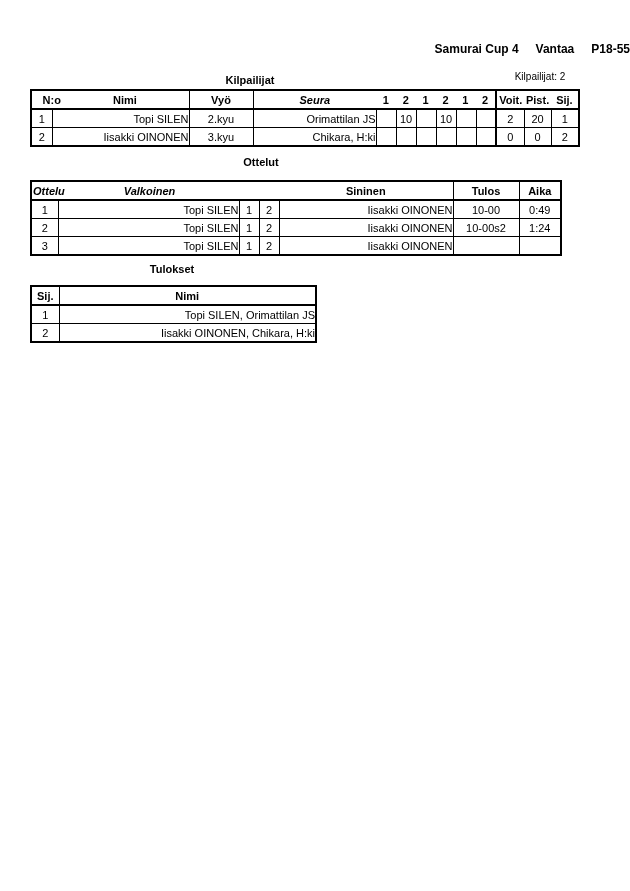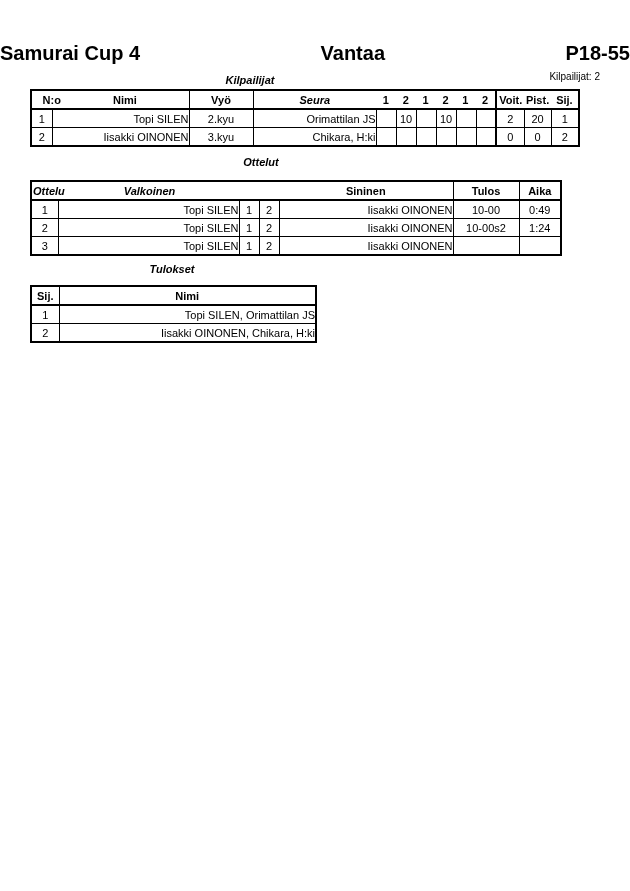--- a/index.html
+++ b/index.html
@@ -2,27 +2,27 @@
 <html><head>
 <meta charset="utf-8">
 <style>
   html,body{margin:0;padding:0;}
   body{
     width:630px;height:891px;background:#ffffff;color:#000;
     font-family:"Liberation Sans", sans-serif;position:relative;overflow:hidden;
   }
   .abs{position:absolute;}
   
-  .title{top:42px;left:0;width:630px;display:flex;justify-content:space-between;gap:17px;
-         font-size:20px;font-weight:bold;letter-spacing:0px;white-space:nowrap;}
-  .section-heading{font-size:11px;font-weight:bold;text-align:center;font-style:italic;}
+  .title{top:42px;left:0;width:630px;display:flex;justify-content:flex-end;gap:17px;
+         font-size:12px;font-weight:bold;letter-spacing:0px;white-space:nowrap;}
+  .section-heading{font-size:11px;font-weight:bold;text-align:center;}
   .h-kilpailijat{top:74px;left:0;width:500px;}
   .h-ottelut{top:156px;left:0;width:522px;}
   .h-tulokset{top:263px;left:0;width:344px;}
-  .count-label{top:71px;left:480px;width:120px;text-align:right;font-size:10px;}
+  .count-label{top:71px;left:480px;width:120px;text-align:center;font-size:10px;}
   
   table{border-collapse:collapse;table-layout:fixed;font-size:11px;border:2px solid #000;}
   th,td{padding:0;height:17px;text-align:center;vertical-align:middle;
         overflow:hidden;white-space:nowrap;font-size:11px;}
   td{border:1px solid #000;}
   th{border:1px solid #000;font-weight:bold;border-bottom:2px solid #000;}
   .no-r{border-right-style:hidden;font-style:italic;}
   .no-l{border-left-style:hidden;}
   .thickL{border-left:2px solid #000;}
   .t-left{text-align:right;}

